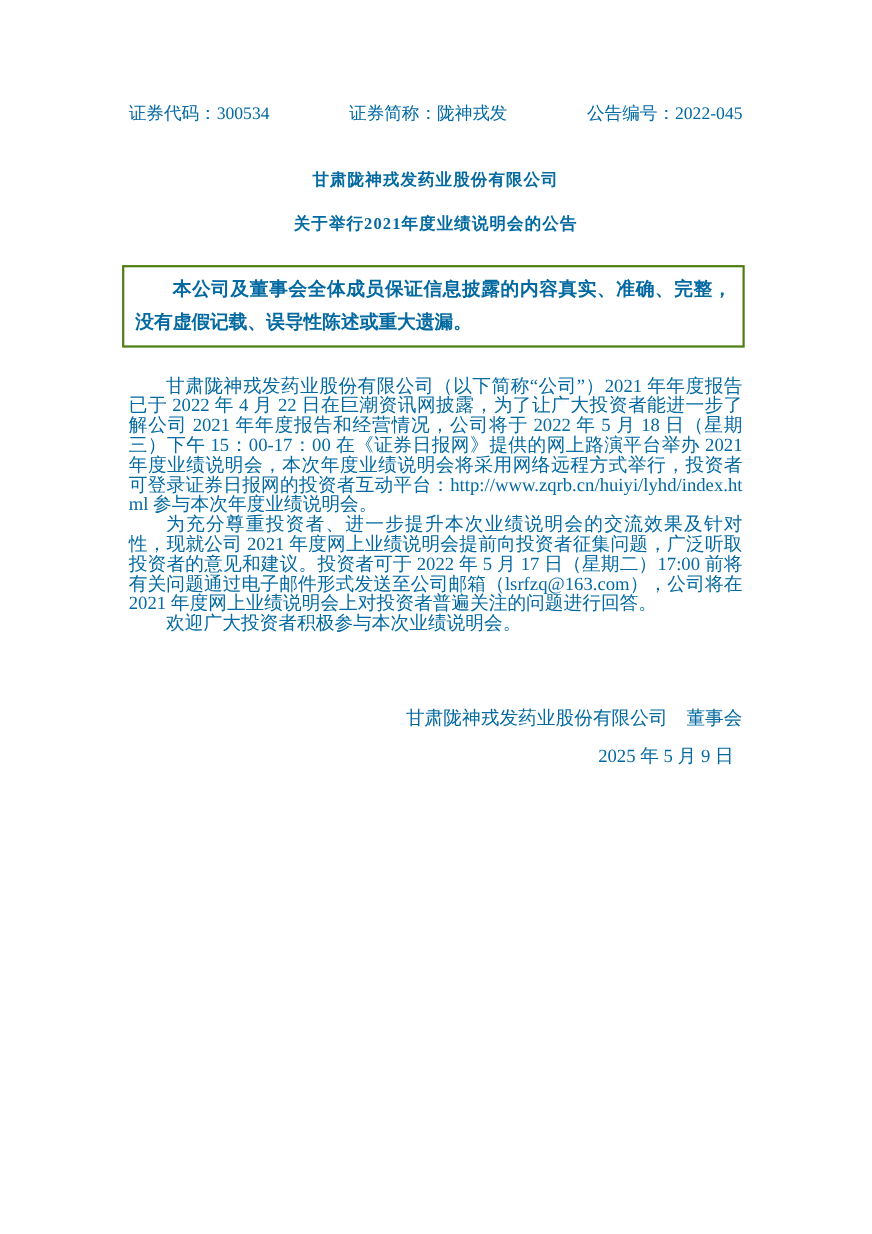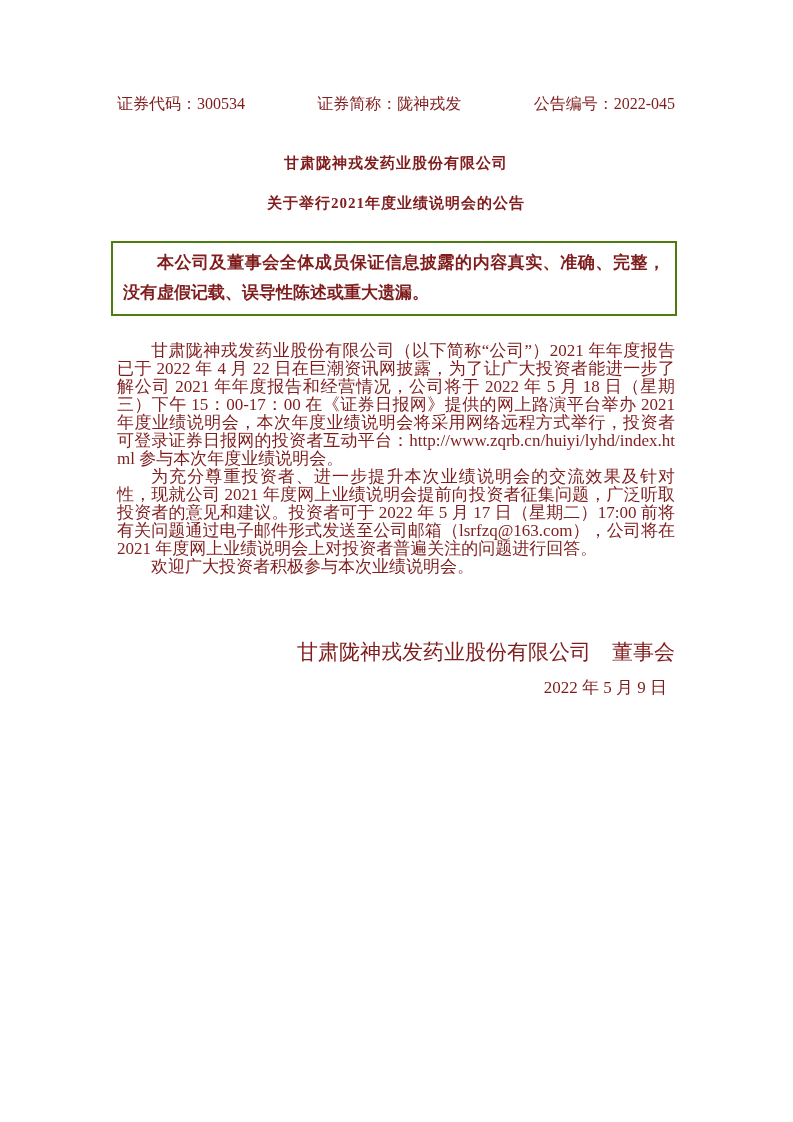--- a/index.html
+++ b/index.html
@@ -9,21 +9,21 @@
   }
   .doc-page {
     position: relative;
     width: 793px;
     height: 1122px;
     margin: 0 auto;
     background: #ffffff;
     box-sizing: border-box;
     padding: 0 118px 0 117px;
     font-family: "Liberation Serif", "DejaVu Serif", serif;
-    color: #7f1d1d;
+    color: #0369a1;
     overflow: hidden;
   }
   .header-row {
     margin-top: 94px;
     display: flex;
     justify-content: space-between;
     align-items: baseline;
     font-size: 16px;
     line-height: 20px;
     white-space: nowrap;
@@ -57,21 +57,21 @@
     font-size: 17px;
     line-height: 18px;
     text-indent: 2em;
     text-align: justify;
     text-justify: inter-ideograph;
     word-break: break-all;
   }
   p.closing-statement { margin-top: 30px; }
   p.signature-company {
     margin: 61px 0 0 0;
-    font-size: 21px;
+    font-size: 17px;
     line-height: 31px;
     text-align: right;
   }
   p.signature-date {
     margin: 4px 0 0 0;
     padding-right: 8px;
     font-size: 17px;
     line-height: 31px;
     text-align: right;
   }
@@ -94,15 +94,15 @@
     <p>本公司及董事会全体成员保证信息披露的内容真实、准确、完整，没有虚假记载、误导性陈述或重大遗漏。</p>
   </div>
 
   <div class="doc-body">
     <p>甘肃陇神戎发药业股份有限公司（以下简称“公司”）2021 年年度报告已于 2022 年 4 月 22 日在巨潮资讯网披露，为了让广大投资者能进一步了解公司 2021 年年度报告和经营情况，公司将于 2022 年 5 月 18 日（星期三）下午 15：00-17：00 在《证券日报网》提供的网上路演平台举办 2021 年度业绩说明会，本次年度业绩说明会将采用网络远程方式举行，投资者可登录证券日报网的投资者互动平台：http://www.zqrb.cn/huiyi/lyhd/index.html 参与本次年度业绩说明会。</p>
     <p>为充分尊重投资者、进一步提升本次业绩说明会的交流效果及针对性，现就公司 2021 年度网上业绩说明会提前向投资者征集问题，广泛听取投资者的意见和建议。投资者可于 2022 年 5 月 17 日（星期二）17:00 前将有关问题通过电子邮件形式发送至公司邮箱（lsrfzq@163.com），公司将在 2021 年度网上业绩说明会上对投资者普遍关注的问题进行回答。</p>
     <p>欢迎广大投资者积极参与本次业绩说明会。</p>
   </div>
 
   <p class="signature-company">甘肃陇神戎发药业股份有限公司　董事会</p>
-  <p class="signature-date">2022 年 5 月 9 日</p>
+  <p class="signature-date">2025 年 5 月 9 日</p>
 
 </div>
 
 </body></html>

